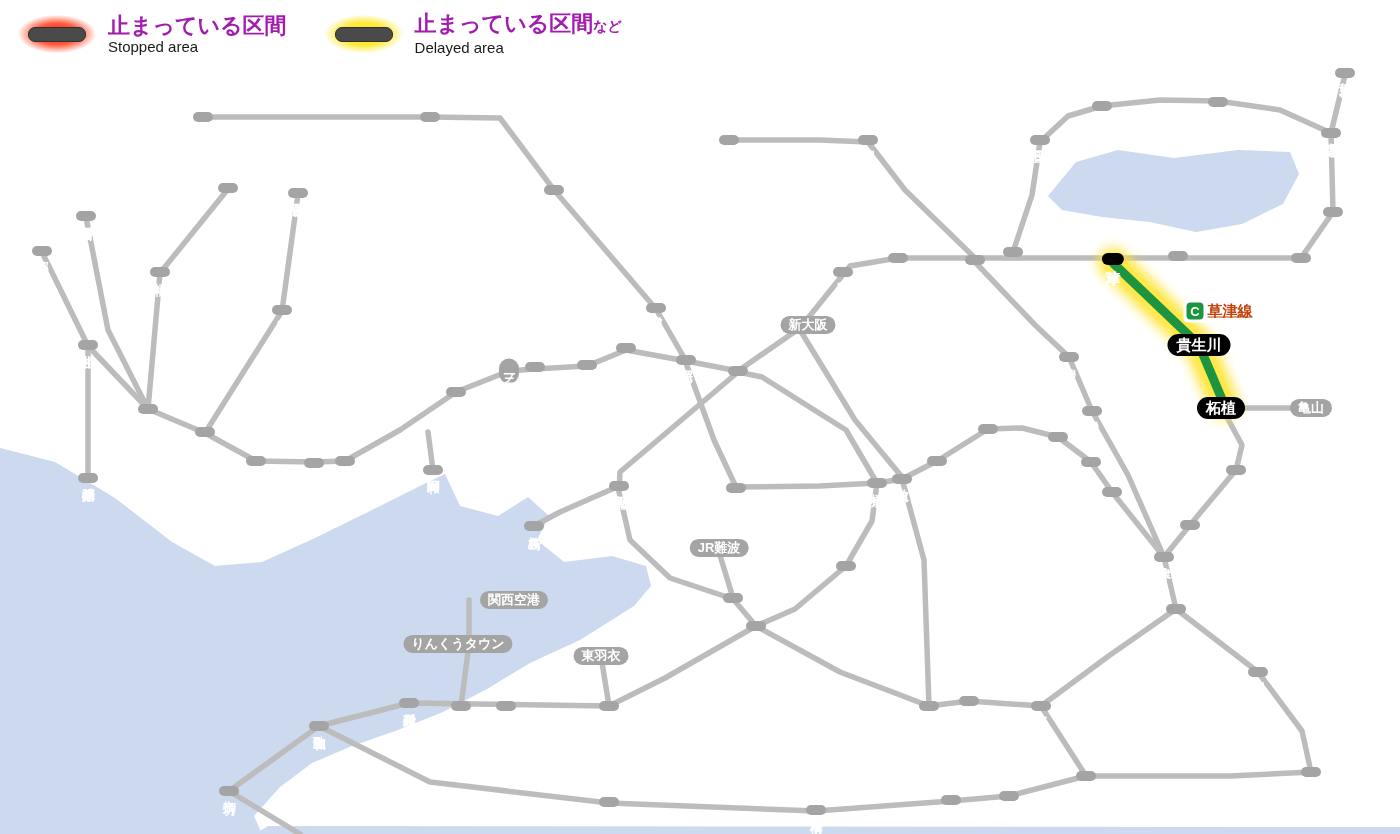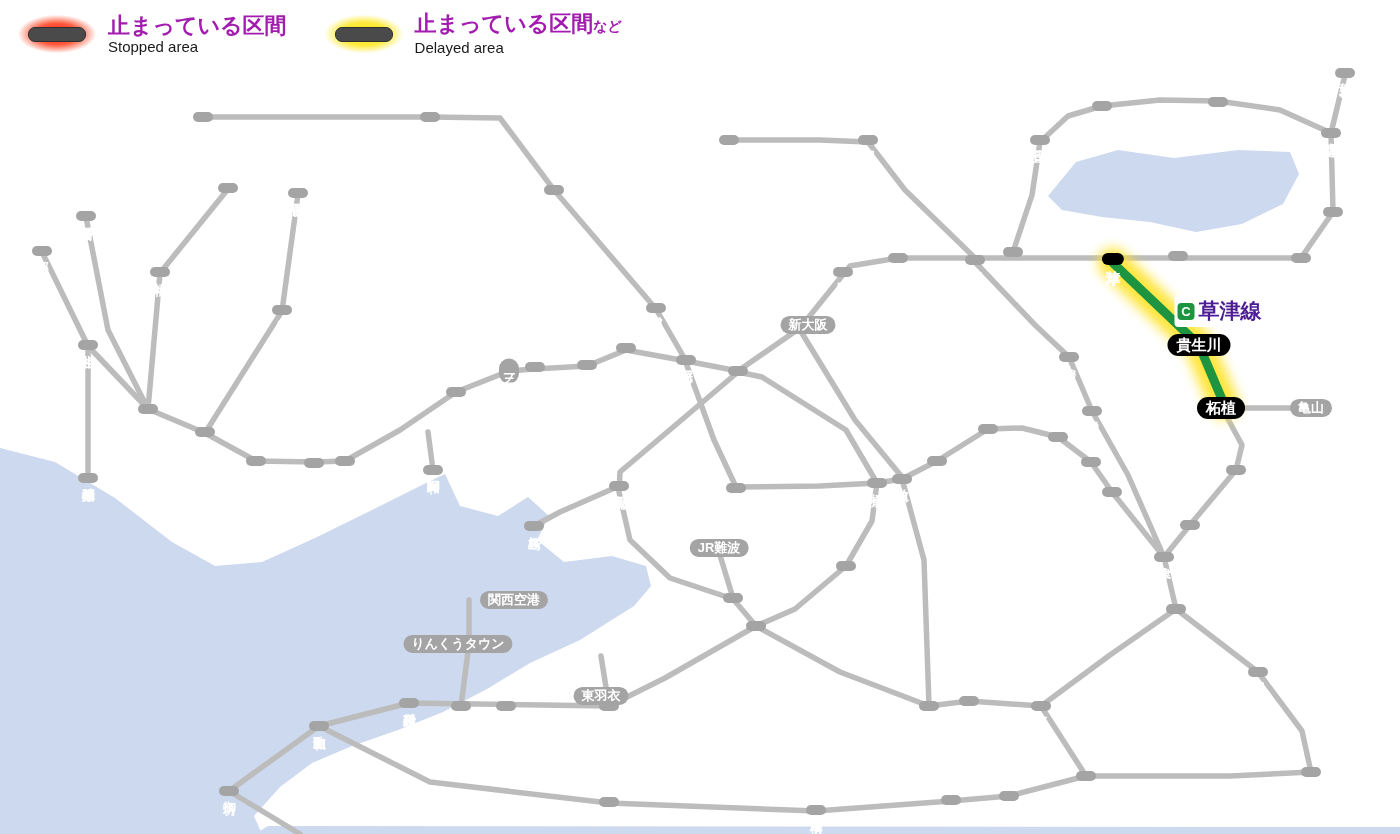--- a/index.html
+++ b/index.html
@@ -16,21 +16,21 @@
   .st.b{background:#000;font-size:15px;z-index:6;border-radius:13px;}
   .st.b.v{padding:6px 3px;}
   .st.b.h{padding:3px 9px;}
 
   
   .badge{position:absolute;left:1221px;top:311px;transform:translate(-50%,-50%);
          display:flex;align-items:center;gap:4px;background:#fff;border-radius:4px;
          padding:2px 6px 2px 3px;z-index:6;}
   .badge-c{display:inline-block;width:17px;height:17px;border-radius:4px;background:#1d9440;
            color:#fff;font-weight:bold;font-size:13px;line-height:17px;text-align:center;}
-  .badge-label{color:#4c1d95;font-weight:bold;font-size:21px;}
+  .badge-label{color:#c2410c;font-weight:bold;font-size:15px;text-decoration:underline;}
 
   
   .legend{position:absolute;left:4px;top:8px;display:flex;align-items:center;gap:24px;z-index:8;}
   .legend-item{display:flex;align-items:center;}
   .glow{width:106px;height:52px;display:flex;align-items:center;justify-content:center;flex:0 0 auto;}
   .glow.red{background:radial-gradient(closest-side,rgba(255,0,0,.95) 0%,rgba(255,40,0,.75) 42%,rgba(255,70,0,0) 74%);}
   .glow.yellow{background:radial-gradient(closest-side,rgba(255,228,0,.95) 0%,rgba(255,228,0,.75) 45%,rgba(255,228,0,0) 75%);}
   .pill{width:56px;height:13px;background:#4a4a4a;border:1px solid #303030;border-radius:7px;}
   .legend-text{margin-left:-2px;}
   .legend-jp{font-size:22px;font-weight:bold;color:#a21caf;line-height:25px;}
@@ -155,21 +155,21 @@
       <div class="st v" lang="ja" style="left: 1164px; top: 557px;">木津</div>
       <div class="st v" lang="ja" style="left: 1190px; top: 525px;">加茂</div>
       <div class="st v" lang="ja" style="left: 1236px; top: 470px;">伊賀上野</div>
       <div class="st v" lang="ja" style="left: 1176px; top: 609px;">奈良</div>
       <div class="st h" lang="ja" style="left: 719px; top: 548px;">JR難波</div>
       <div class="st v" lang="ja" style="left: 846px; top: 566px;">鶴橋</div>
       <div class="st v" lang="ja" style="left: 733px; top: 598px;">新今宮</div>
       <div class="st v" lang="ja" style="left: 756px; top: 626px;">天王寺</div>
       <div class="st h" lang="ja" style="left: 469px; top: 600px; margin-left: 45px;">関西空港</div>
       <div class="st h" lang="ja" style="left: 458px; top: 644px;">りんくうタウン</div>
-      <div class="st h" lang="ja" style="left: 601px; top: 656px; margin-top: 40px;">東羽衣</div>
+      <div class="st h" lang="ja" style="left: 601px; top: 656px;">東羽衣</div>
       <div class="st v" lang="ja" style="left: 609px; top: 706px;">鳳</div>
       <div class="st v" lang="ja" style="left: 506px; top: 706px;">熊取</div>
       <div class="st v" lang="ja" style="left: 461px; top: 706px;">日根野</div>
       <div class="st v" lang="ja" style="left: 409px; top: 703px;">和泉砂川</div>
       <div class="st v" lang="ja" style="left: 319px; top: 726px;">和歌山</div>
       <div class="st v" lang="ja" style="left: 229px; top: 791px;">御坊</div>
       <div class="st v" lang="ja" style="left: 929px; top: 706px;">久宝寺</div>
       <div class="st v" lang="ja" style="left: 969px; top: 701px;">柏原</div>
       <div class="st v" lang="ja" style="left: 1041px; top: 706px;">王寺</div>
       <div class="st v" lang="ja" style="left: 1086px; top: 776px;">高田</div>

